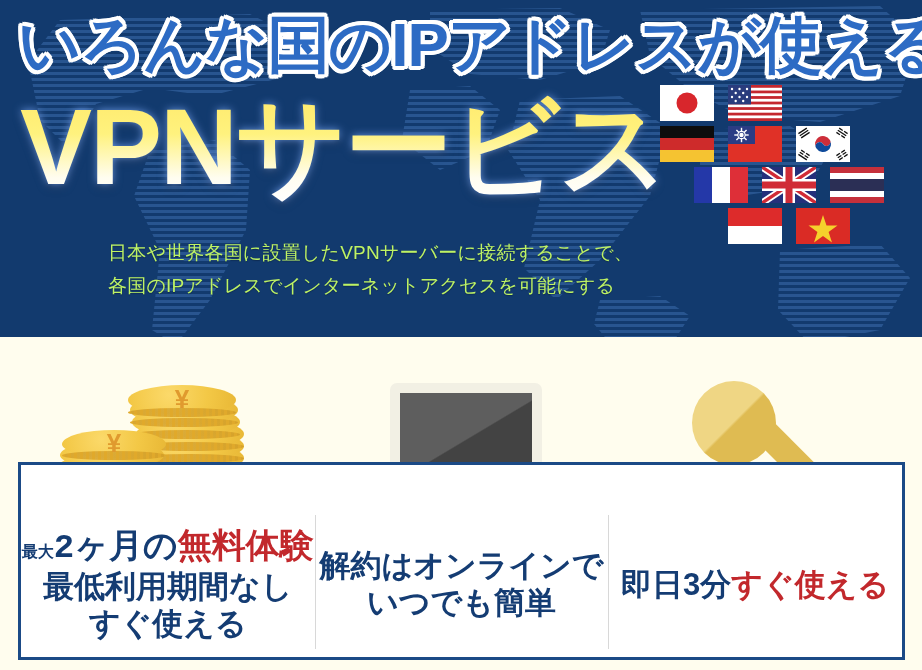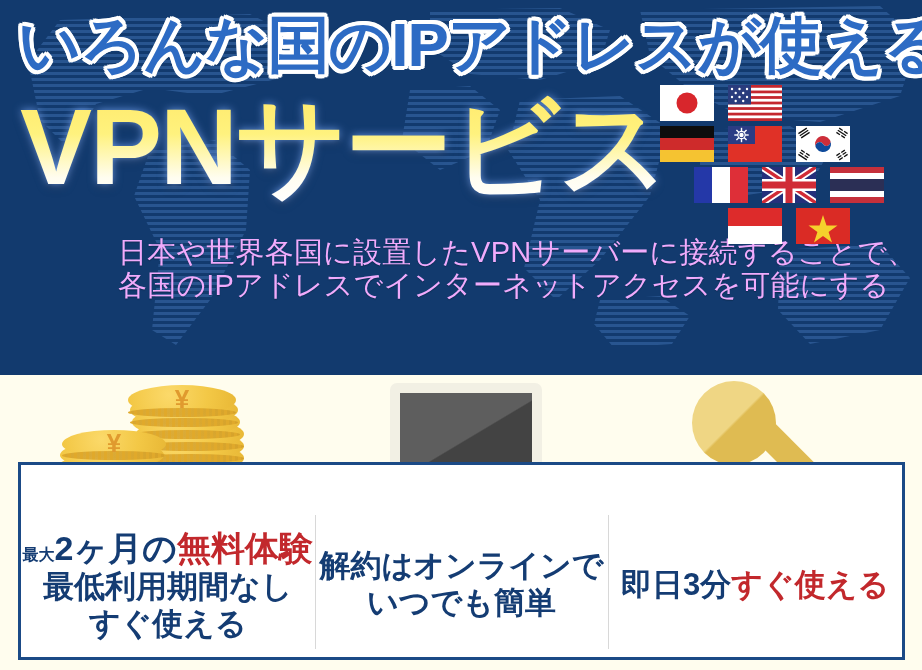--- a/index.html
+++ b/index.html
@@ -5,21 +5,21 @@
   html,body{margin:0;padding:0;}
   body{
     width:922px;height:670px;overflow:hidden;
     font-family:"Liberation Sans","DejaVu Sans",sans-serif;
     background:#FFFDEE;
   }
   .banner{position:relative;width:922px;height:670px;overflow:hidden;}
 
   
   .hero{
-    position:absolute;left:0;top:0;width:922px;height:375px;
+    position:absolute;left:0;top:0;width:922px;height:337px;
     background:#123A6E;overflow:hidden;
   }
   .map{
     position:absolute;left:0;top:0;width:922px;height:375px;
     opacity:.55;
   }
 
   .headline{
     position:absolute;left:18px;top:6px;width:820px;height:78px;
     font-size:62px;font-weight:bold;line-height:78px;
@@ -36,22 +36,22 @@
     position:absolute;left:20px;top:92px;height:110px;
     font-size:108px;font-weight:bold;line-height:110px;
     letter-spacing:-2px;white-space:nowrap;
     background:linear-gradient(to bottom,#FFE96B 0%,#FFF27E 38%,#FFFDF0 78%,#FFFFFF 100%);
     -webkit-background-clip:text;background-clip:text;
     color:transparent;-webkit-text-fill-color:transparent;
     filter:drop-shadow(0 0 4px rgba(120,170,255,.85)) drop-shadow(0 3px 2px rgba(0,0,0,.35));
   }
 
   .desc{
-    position:absolute;left:118px;top:236px;width:760px;
-    color:#f0abfc;font-size:29px;line-height:33px;letter-spacing:.2px;
+    position:absolute;left:108px;top:236px;width:760px;
+    color:#bef264;font-size:19px;line-height:33px;letter-spacing:.2px;
     text-shadow:0 1px 1px rgba(0,0,0,.25);
   }
   .desc div{white-space:nowrap;}
 
   
   .flags{position:absolute;left:658px;top:85px;width:252px;height:148px;}
   .flag{position:absolute;width:54px;height:36px;background:#fff;overflow:hidden;}
   .fr1a{left:2px;  top:0px;}
   .fr1b{left:70px; top:0px;}
   .fr2a{left:2px;  top:41px;}
@@ -111,21 +111,21 @@
   .panel + .panel:before{
     content:"";position:absolute;left:0;top:50px;width:1px;height:calc(100% - 58px);
     background:#D8D8D8;
   }
   .line{white-space:nowrap;line-height:1.18;}
   .nv{color:#143C73;font-weight:bold;}
   .rd{color:#C2282C;font-weight:bold;}
   .l1{font-size:28px;margin-bottom:1px;}
   .l2{font-size:31px;}
   .sm{font-size:16px;}
-  .big{font-size:34px;}
+  .big{font-size:34px;font-family:Liberation Mono, monospace;}
   .num{font-size:33px;letter-spacing:-.5px;}
   .tiny{font-size:15px;}
 </style>
 </head>
 <body>
 
 <div class="banner">
 
   <div class="hero">
     <div class="map">

